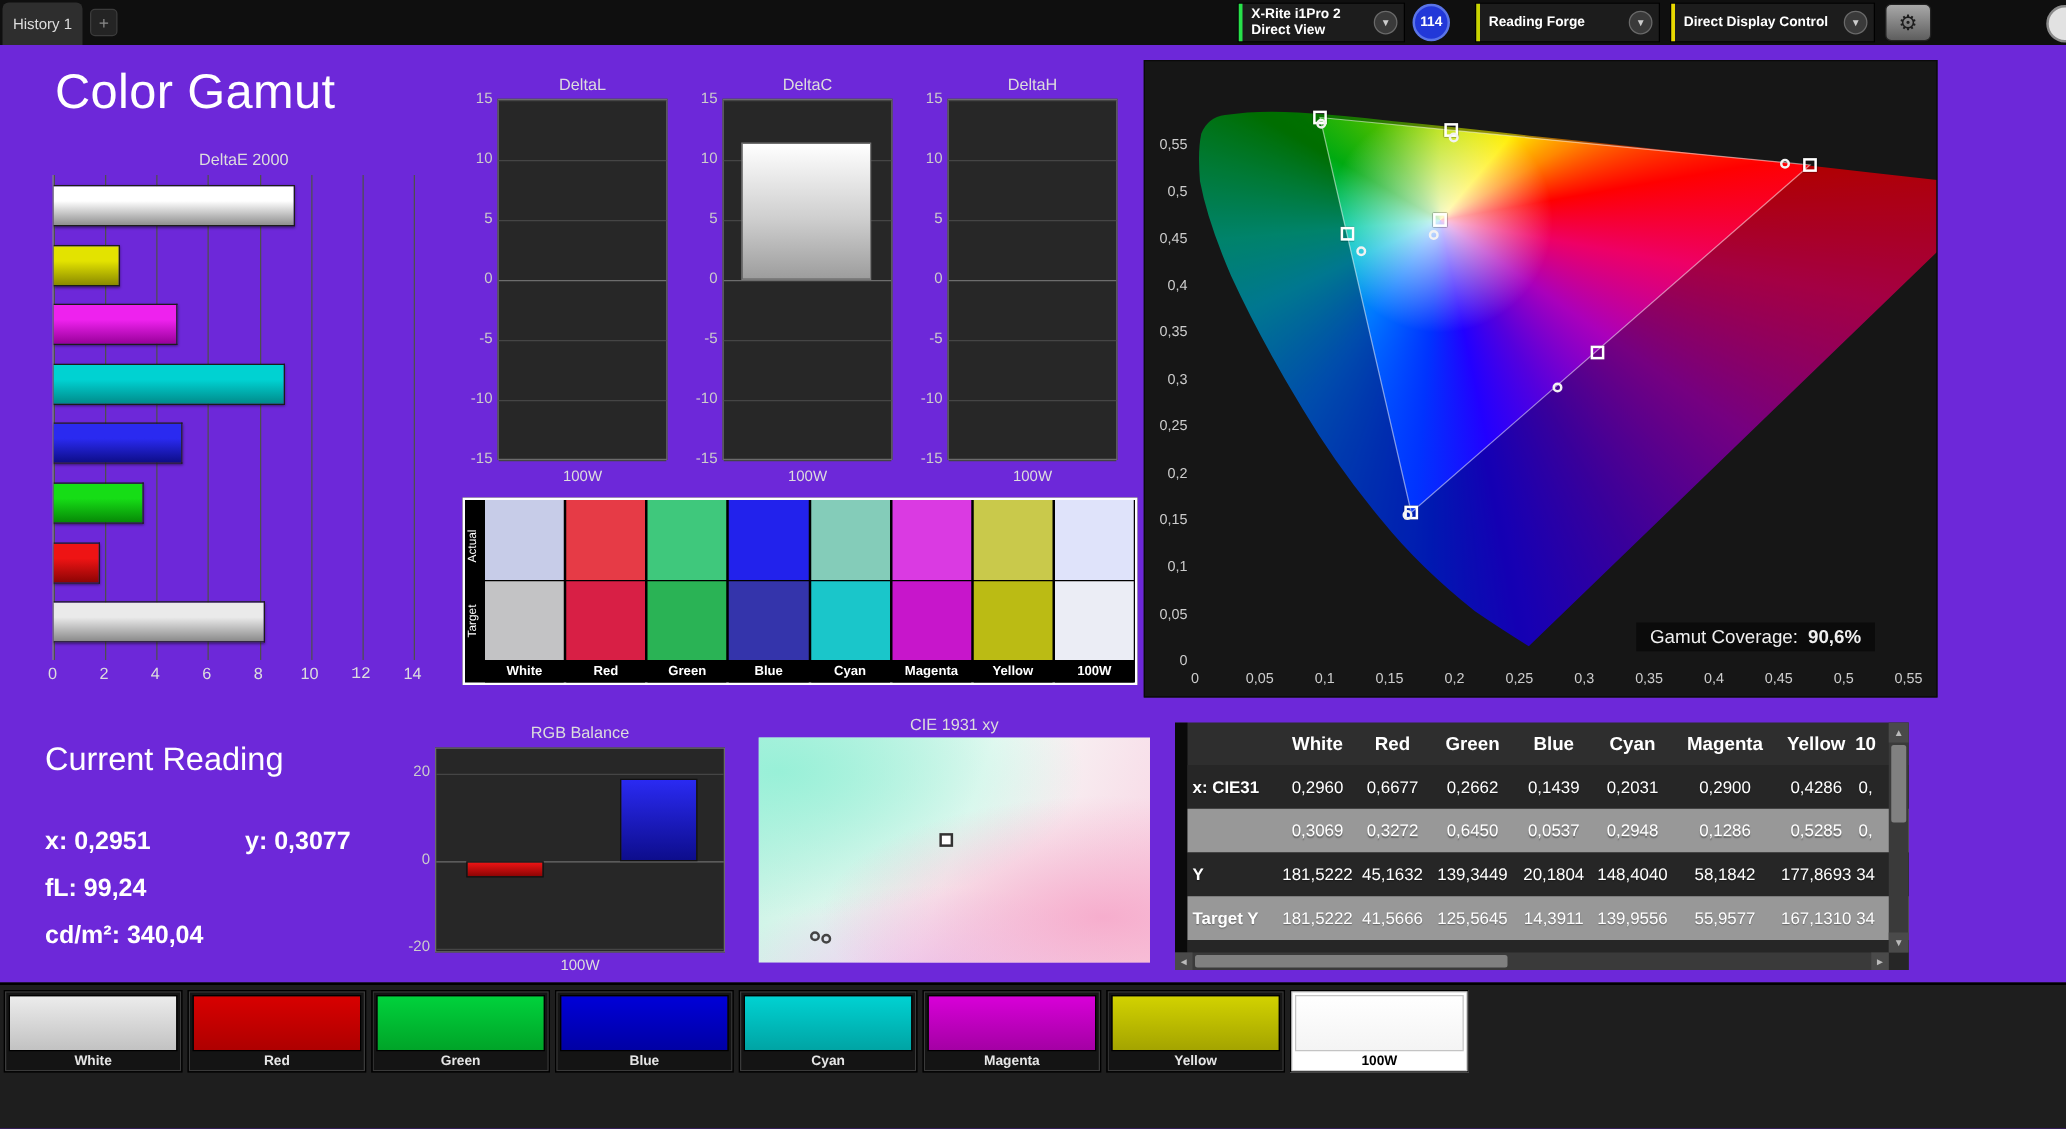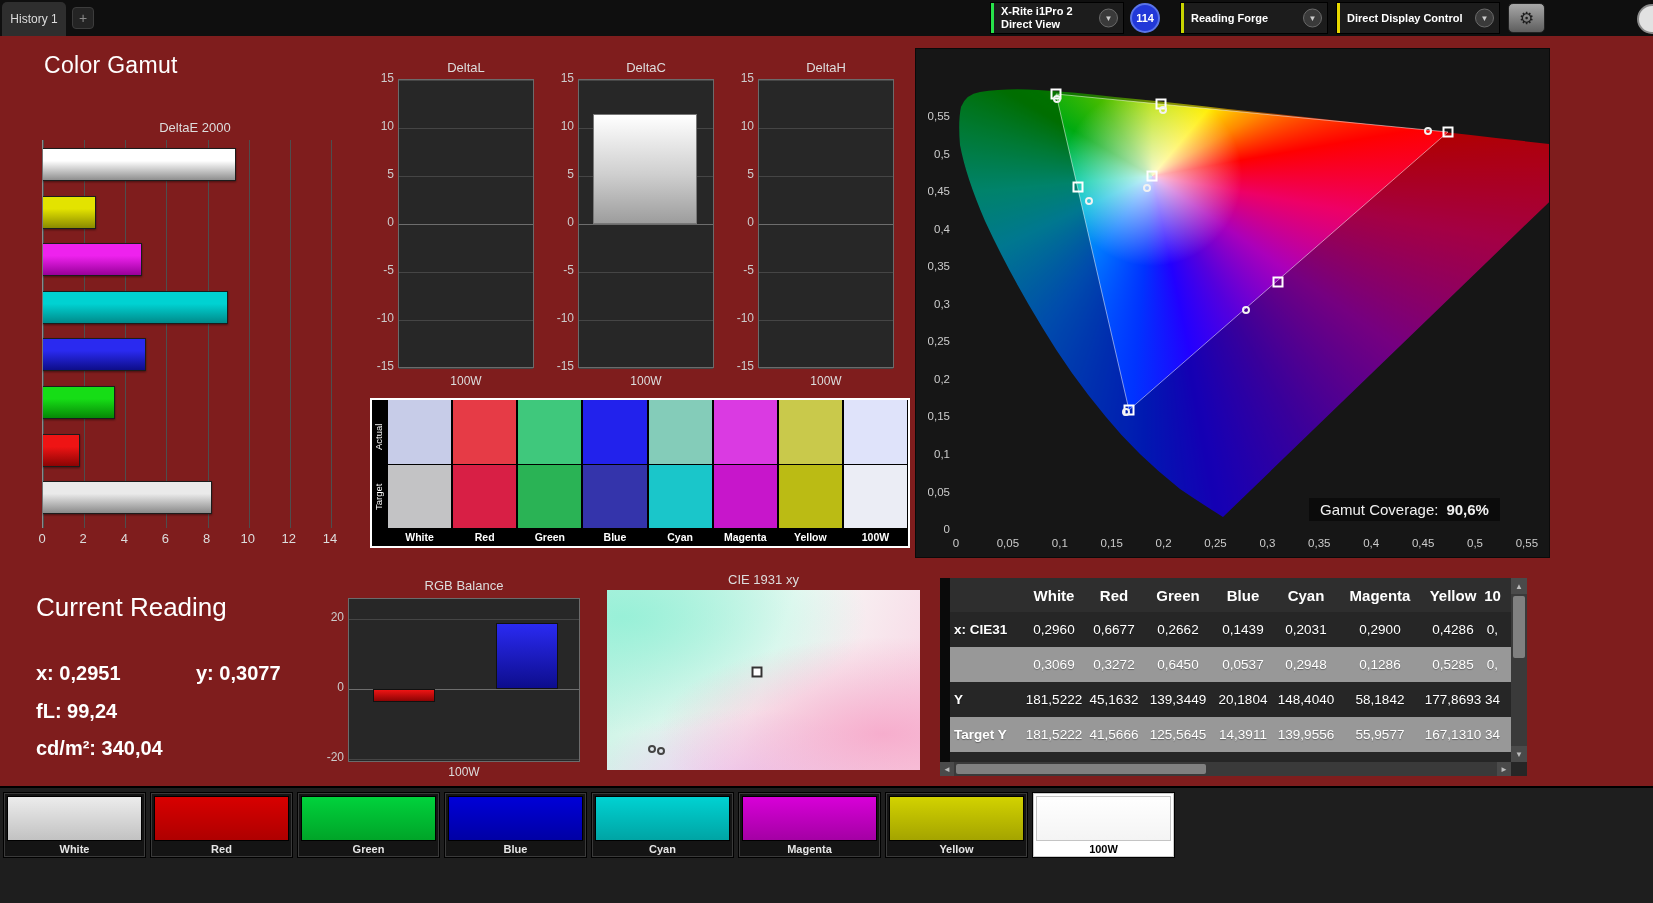--- a/index.html
+++ b/index.html
@@ -1,34 +1,34 @@
 <!DOCTYPE html>
 <html><head>
 <meta charset="utf-8">
 <style>
 *{margin:0;padding:0;box-sizing:border-box}
 html,body{background:#141414}
 body{font-family:"Liberation Sans",sans-serif}
-.app{position:relative;width:1653px;height:903px;background:#7f1d1d;overflow:hidden;color:#eee}
+.app{position:relative;width:1653px;height:903px;background:#6d28d9;overflow:hidden;color:#eee}
 .abs{position:absolute}
 
 
 .topbar{position:absolute;left:0;top:0;width:100%;height:36px;background:#0f0f0f}
 .tab{position:absolute;left:2px;top:2px;width:64px;height:34px;background:#2e2e2e;border-radius:5px 5px 0 0;color:#ddd;font-size:12px;display:flex;align-items:center;justify-content:center;cursor:default}
 .addtab{position:absolute;left:72px;top:7px;width:22px;height:22px;background:#242424;border:1px solid #3c3c3c;border-radius:4px;color:#8a8a8a;font-size:14px;display:flex;align-items:center;justify-content:center}
 .dd{position:absolute;top:2px;height:32px;background:#1c1c1c;border:1px solid #000;display:flex;align-items:center;color:#fff}
 .dd .bar{position:absolute;left:0;top:0;width:3px;height:100%}
 .dd .txt{padding-left:10px;padding-right:30px;font-size:11px;font-weight:bold;line-height:13px;white-space:nowrap}
 .dd .chev{position:absolute;right:5px;top:50%;transform:translateY(-50%);width:19px;height:19px;border-radius:50%;background:#3a3a3a;border:1px solid #6a6a6a;color:#ccc;font-size:8px;display:flex;align-items:center;justify-content:center}
 .badge{position:absolute;left:1130px;top:3px;width:30px;height:30px;border-radius:50%;background:#2238d8;border:2px solid #5a74e8;color:#fff;font-size:11px;font-weight:bold;display:flex;align-items:center;justify-content:center}
 .gearbtn{position:absolute;left:1508px;top:3px;width:37px;height:30px;border-radius:5px;background:linear-gradient(#a8a8a8,#5e5e5e);border:1px solid #222;color:#1d1d1d;font-size:17px;display:flex;align-items:center;justify-content:center}
 .edgecircle{position:absolute;left:1637px;top:4px;width:30px;height:30px;border-radius:50%;background:#e2e2e2;border:2px solid #8a8a8a}
 
 
-.page-title{left:44px;top:52px;font-size:23px;color:#fff;letter-spacing:.3px}
+.page-title{left:44px;top:52px;font-size:39px;color:#fff;letter-spacing:.3px}
 .chart-title{font-size:13px;color:#ddd;text-align:center}
 
 
 .de-title{left:42px;top:120px;width:306px}
 #de-plot{left:42px;top:140px;width:312px;height:388px;border-left:1px solid #8a8a8a}
 .vgrid{position:absolute;top:0;width:1px;height:100%;background:#4e4e4e}
 .de-bar{position:absolute;left:0;height:33px;border:1px solid #1c1c1c;border-left:none;box-shadow:0 1px 2px rgba(0,0,0,.45)}
 #de-xticks{left:42px;top:531px;width:330px;height:16px}
 .de-xtick{position:absolute;transform:translateX(-50%);font-size:13px;color:#ddd}
 
@@ -175,21 +175,21 @@
       <div class="de-bar" style="top: 293.6px; width: 37px; background: linear-gradient(rgb(238, 20, 20) 0%, rgb(238, 20, 20) 38%, rgb(140, 4, 4) 100%);"></div>
       <div class="de-bar" style="top: 341.2px; width: 169px; background: linear-gradient(rgb(234, 234, 234) 0%, rgb(234, 234, 234) 38%, rgb(138, 138, 138) 100%);"></div>
     </div>
   <div class="abs" id="de-xticks">
       <div class="de-xtick" style="left: 0px;">0</div>
       <div class="de-xtick" style="left: 41.1429px;">2</div>
       <div class="de-xtick" style="left: 82.2857px;">4</div>
       <div class="de-xtick" style="left: 123.429px;">6</div>
       <div class="de-xtick" style="left: 164.571px;">8</div>
       <div class="de-xtick" style="left: 205.714px;">10</div>
-      <div class="de-xtick" style="left: 246.857px;">12</div>
+      <div class="de-xtick" style="left: 246.857px; font-family: Liberation Mono, monospace;">12</div>
       <div class="de-xtick" style="left: 288px;">14</div>
     </div>
 
   <div class="dc" style="left:398px">
     <div class="dc-title">DeltaL</div>
     <div class="dc-ylab" id="dc-ylab-0">
         <div class="dc-ytick" style="top: -8px;">15</div>
         <div class="dc-ytick" style="top: 40px;">10</div>
         <div class="dc-ytick" style="top: 88px;">5</div>
         <div class="dc-ytick" style="top: 136px;">0</div>

